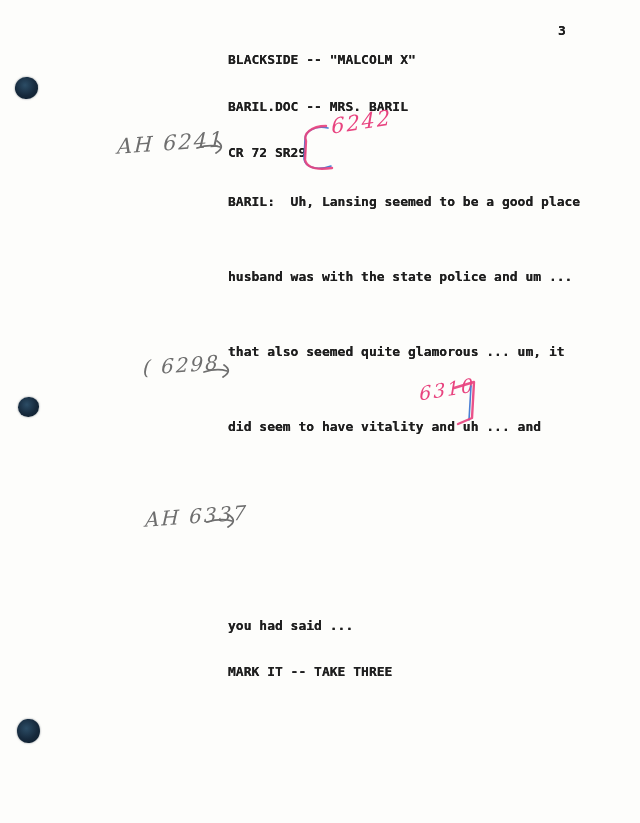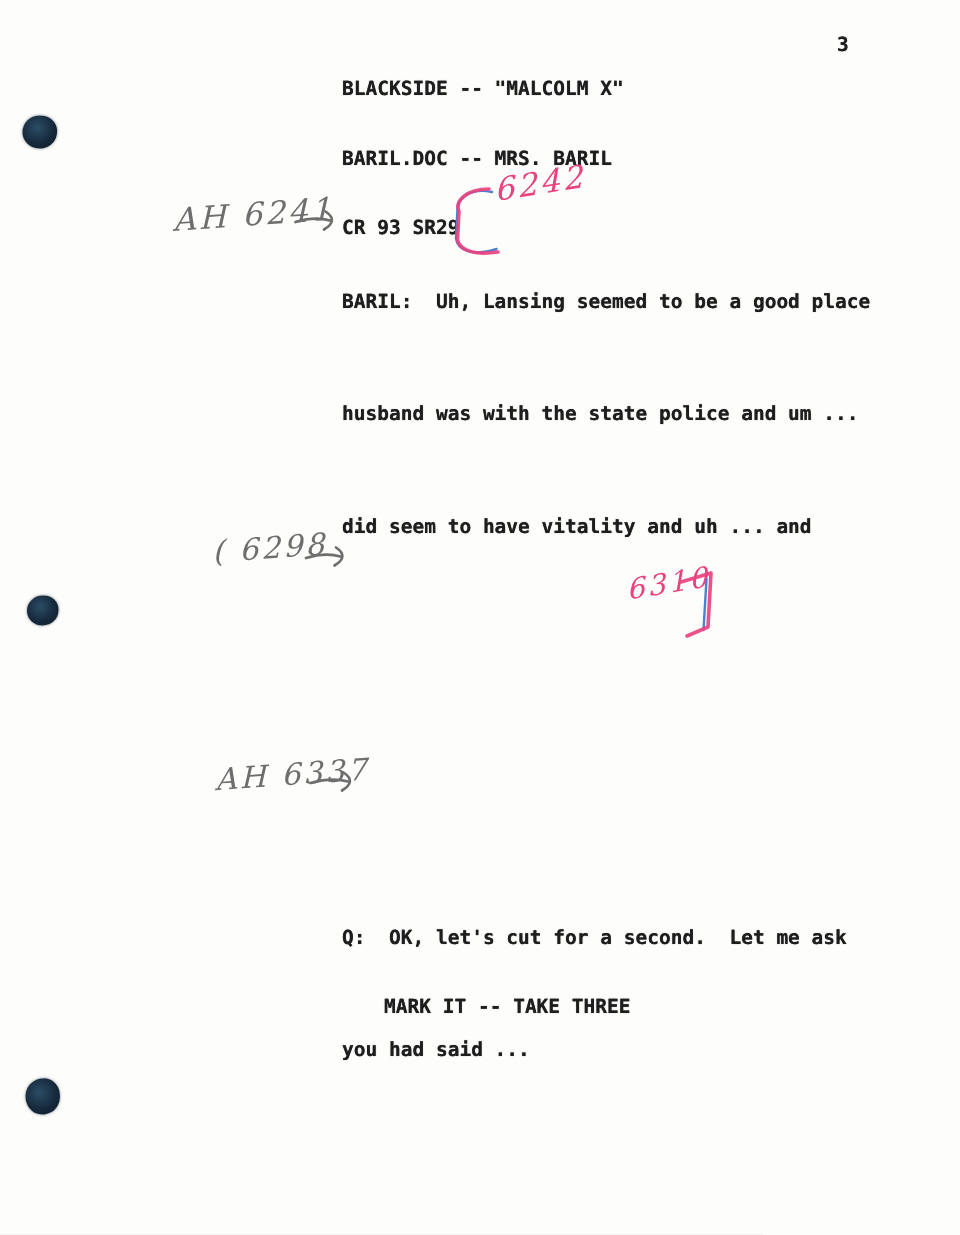--- a/index.html
+++ b/index.html
@@ -16,21 +16,21 @@
     color:#1e1e1e;
     font-weight:bold;
     font-size:13px;
     white-space:pre;
     text-shadow:0 0 0.5px #2a2a2a;
   }
   .header{left:228px;top:21px;line-height:15.5px;}
   .pagenum{left:558px;top:23px;}
   .body-block{left:228px;top:139px;line-height:25px;}
   .q-block{left:228px;top:563px;line-height:25px;}
-  .slate{left:228px;top:664px;margin-left:28px;}
+  .slate{left:228px;top:664px;}
   .tline{height:25px;}
   .hline{height:15.5px;}
   
   .hand{
     position:absolute;
     font-family:"DejaVu Serif","Liberation Serif",serif;
     font-style:italic;
     white-space:pre;
   }
   .pencil{
@@ -62,39 +62,39 @@
 
 <div class="page">
 
   <div class="hole hole1"></div>
   <div class="hole hole2"></div>
   <div class="hole hole3"></div>
 
   <div class="type header">
     <div class="hline">BLACKSIDE -- "MALCOLM X"</div>
     <div class="hline">BARIL.DOC -- MRS. BARIL</div>
-    <div class="hline">CR 93 SR29</div>
+    <div class="hline">CR 72 SR29</div>
   </div>
   <div class="type pagenum">3</div>
 
   <div class="type body-block">
     <div class="tline">BARIL:  Uh, Lansing seemed to be a good place</div>
     <div class="tline">husband was with the state police and um ...</div>
+    <div class="tline">that also seemed quite glamorous ... um, it</div>
     <div class="tline">did seem to have vitality and uh ... and</div>
     
     
     
     
     
     
     
   </div>
 
   <div class="type q-block">
-    <div class="tline">Q:  OK, let's cut for a second.  Let me ask</div>
     <div class="tline">you had said ...</div>
   </div>
 
   <div class="type slate">MARK IT -- TAKE THREE</div>
 
   <div class="hand pencil" style="left:117px;top:131px;">AH 6241</div>
   <div class="hand pencil" style="left:143px;top:353px;font-size:20px;">( 6298</div>
   <div class="hand pencil" style="left:145px;top:504px;font-size:20px;">AH 6337</div>
 
   <svg class="mark" style="left:196px;top:138px;" width="34" height="18">

